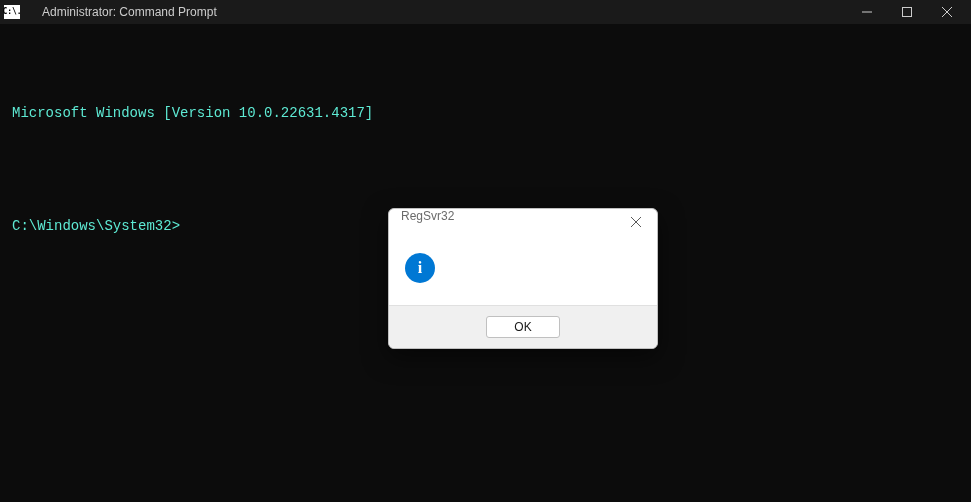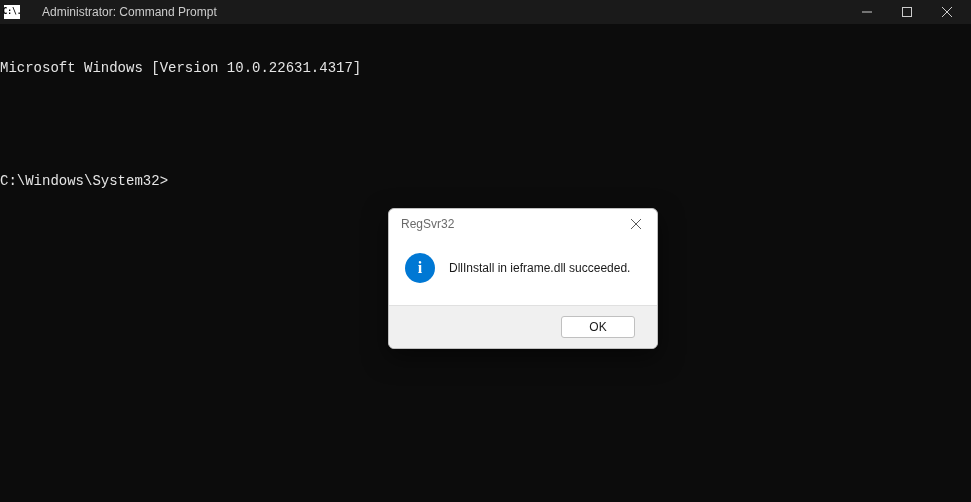--- a/index.html
+++ b/index.html
@@ -43,43 +43,44 @@
     .win-btn {
       width: 40px;
       height: 24px;
       display: flex;
       align-items: center;
       justify-content: center;
       color: #cccccc;
     }
     .win-btn svg { width: 10px; height: 10px; }
     .terminal {
-      padding: 4px 0 0 0;
+      padding: 4px 0 0 12px;
       line-height: 1.15;
       white-space: pre;
       font-size: 14px;
-      color: #e5e5e5;
+      color: #5eead4;
+      margin-top: 45px;
     }
     .terminal-line { display: block; }
 
     .dialog {
       position: absolute;
       left: 388px;
       top: 208px;
       width: 270px;
       background: #ffffff;
       border: 1px solid #c0c0c0;
       border-radius: 6px;
       box-shadow: 0 8px 24px rgba(0,0,0,0.5);
       font-family: 'Segoe UI', sans-serif;
     }
     .dialog-titlebar {
       height: 30px;
       display: flex;
-      align-items: center;
+      align-items: flex-start;
       padding: 0 6px 0 12px;
       color: #6a6a6a;
       font-size: 12px;
     }
     .dialog-title { flex: 1; }
     .dialog-close {
       width: 30px;
       height: 26px;
       display: flex;
       align-items: center;
@@ -110,21 +111,21 @@
       font-family: Georgia, serif;
       font-size: 16px;
       font-weight: bold;
       font-style: normal;
     }
     .dialog-footer {
       background: #f0f0f0;
       border-top: 1px solid #e0e0e0;
       padding: 10px 22px;
       display: flex;
-      justify-content: flex-end;
+      justify-content: center;
       border-radius: 0 0 6px 6px;
     }
     .ok-btn {
       background: #ffffff;
       border: 1px solid #c0c0c0;
       border-radius: 3px;
       padding: 3px 0;
       width: 74px;
       text-align: center;
       font-size: 12px;
@@ -173,18 +174,17 @@
       <svg viewBox="0 0 10 10">
           <line x1="0" y1="0" x2="10" y2="10" stroke="currentColor" stroke-width="1"></line>
           <line x1="10" y1="0" x2="0" y2="10" stroke="currentColor" stroke-width="1"></line>
         </svg>
     </div>
   </div>
   <div class="dialog-body">
     <div class="info-icon">
       <span>i</span>
     </div>
-    <span>DllInstall in ieframe.dll succeeded.</span>
   </div>
   <div class="dialog-footer">
     <button class="ok-btn">OK</button>
   </div>
 </div>
 
 </body></html>

